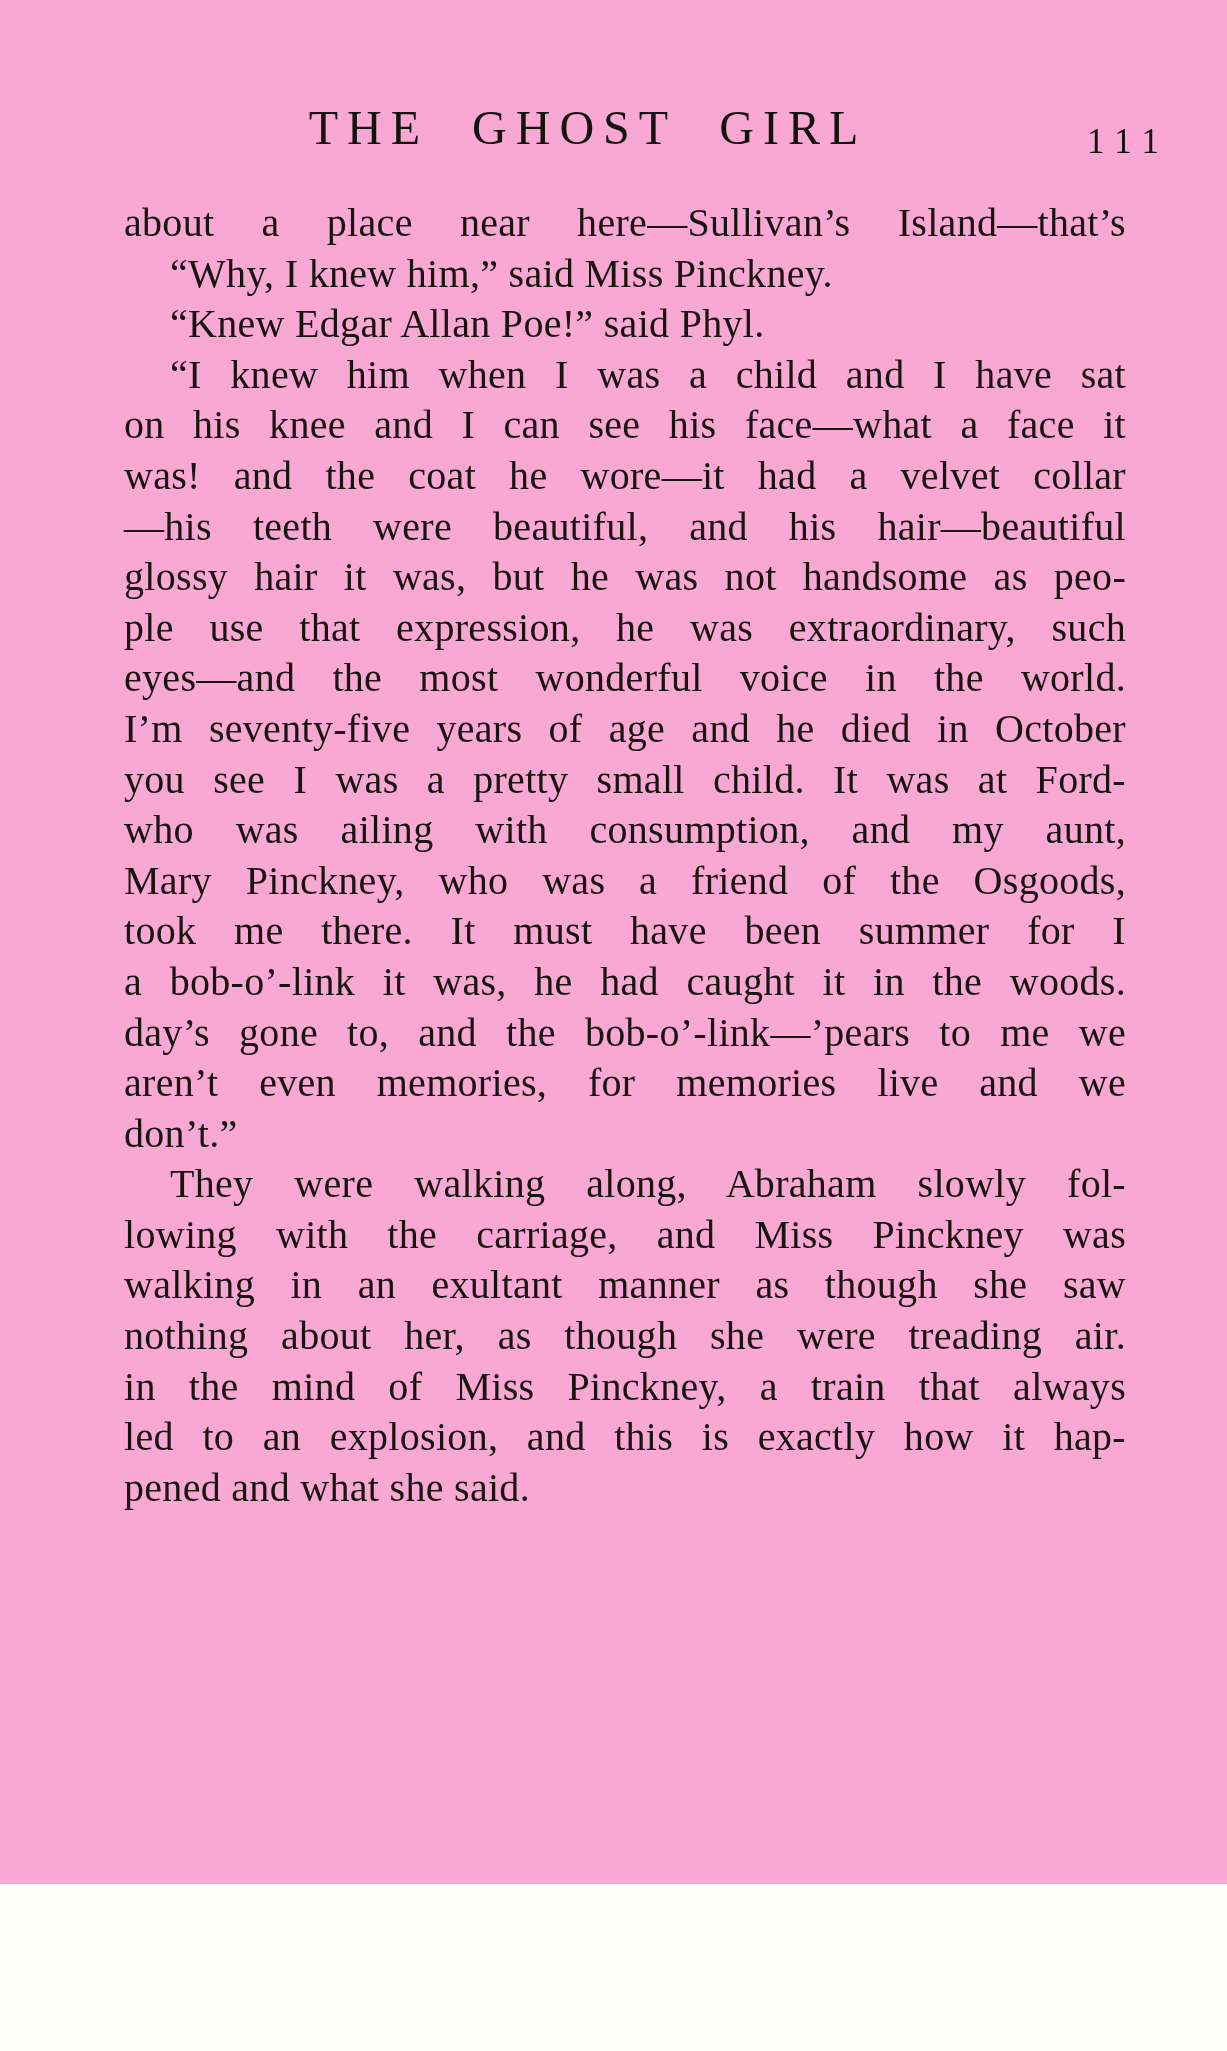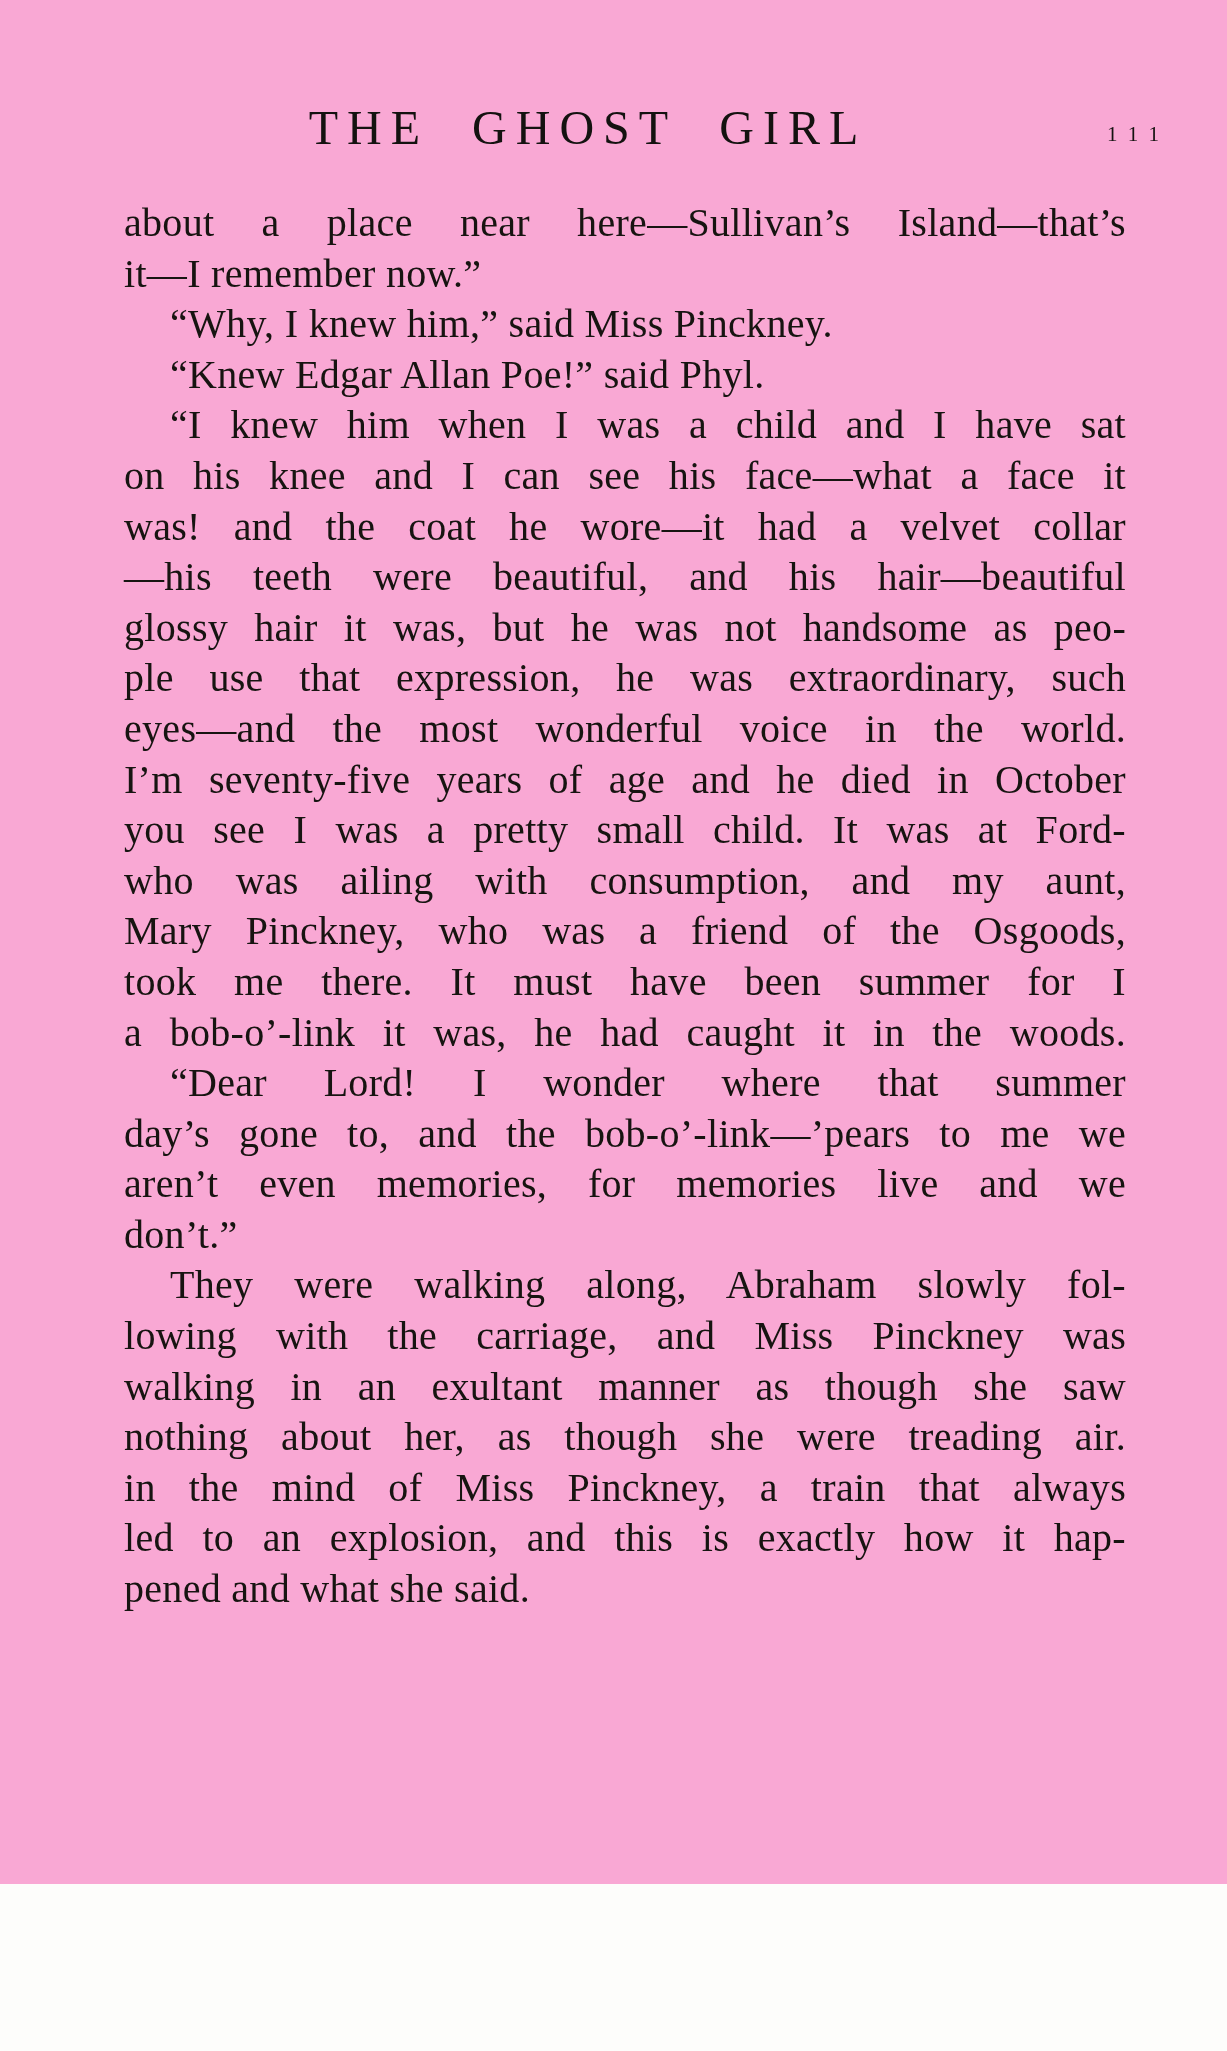--- a/index.html
+++ b/index.html
@@ -32,21 +32,21 @@
     word-spacing: 22px;
     white-space: nowrap;
     color: #141210;
   }
   .page-number {
     position: absolute;
     top: 122px;
     left: 1060px;
     width: 110px;
     text-align: right;
-    font-size: 21px;
+    font-size: 35px;
     letter-spacing: 11px;
     color: #141210;
   }
   .body-text {
     position: absolute;
     top: 198px;
     left: 88px;
     width: 1002px;
     margin-left: 36px;
   }
@@ -66,37 +66,35 @@
   }
 </style>
 </head>
 <body>
 
 <div class="page">
   <div class="running-title">THE GHOST GIRL</div>
   <div class="page-number">111</div>
   <div class="body-text" id="lines">
       <div class="line">about a place near here—Sullivan’s Island—that’s</div>
-      <div class="line para-end">it—I remember now.”</div>
       <div class="line indent para-end">“Why, I knew him,” said Miss Pinckney.</div>
       <div class="line indent para-end">“Knew Edgar Allan Poe!” said Phyl.</div>
       <div class="line indent">“I knew him when I was a child and I have sat</div>
       <div class="line">on his knee and I can see his face—what a face it</div>
       <div class="line">was! and the coat he wore—it had a velvet collar</div>
       <div class="line">—his teeth were beautiful, and his hair—beautiful</div>
       <div class="line">glossy hair it was, but he was not handsome as peo-</div>
       <div class="line">ple use that expression, he was extraordinary, such</div>
       <div class="line">eyes—and the most wonderful voice in the world.</div>
       <div class="line">I’m seventy-five years of age and he died in October</div>
       <div class="line">you see I was a pretty small child.  It was at Ford-</div>
       <div class="line">who was ailing with consumption, and my aunt,</div>
       <div class="line">Mary Pinckney, who was a friend of the Osgoods,</div>
       <div class="line">took me there.  It must have been summer for I</div>
       <div class="line">a bob-o’-link it was, he had caught it in the woods.</div>
-      <div class="line indent">“Dear Lord!  I wonder where that summer</div>
       <div class="line">day’s gone to, and the bob-o’-link—’pears to me we</div>
       <div class="line">aren’t even memories, for memories live and we</div>
       <div class="line para-end">don’t.”</div>
       <div class="line indent">They were walking along, Abraham slowly fol-</div>
       <div class="line">lowing with the carriage, and Miss Pinckney was</div>
       <div class="line">walking in an exultant manner as though she saw</div>
       <div class="line">nothing about her, as though she were treading air.</div>
       <div class="line">in the mind of Miss Pinckney, a train that always</div>
       <div class="line">led to an explosion, and this is exactly how it hap-</div>
       <div class="line para-end">pened and what she said.</div>

